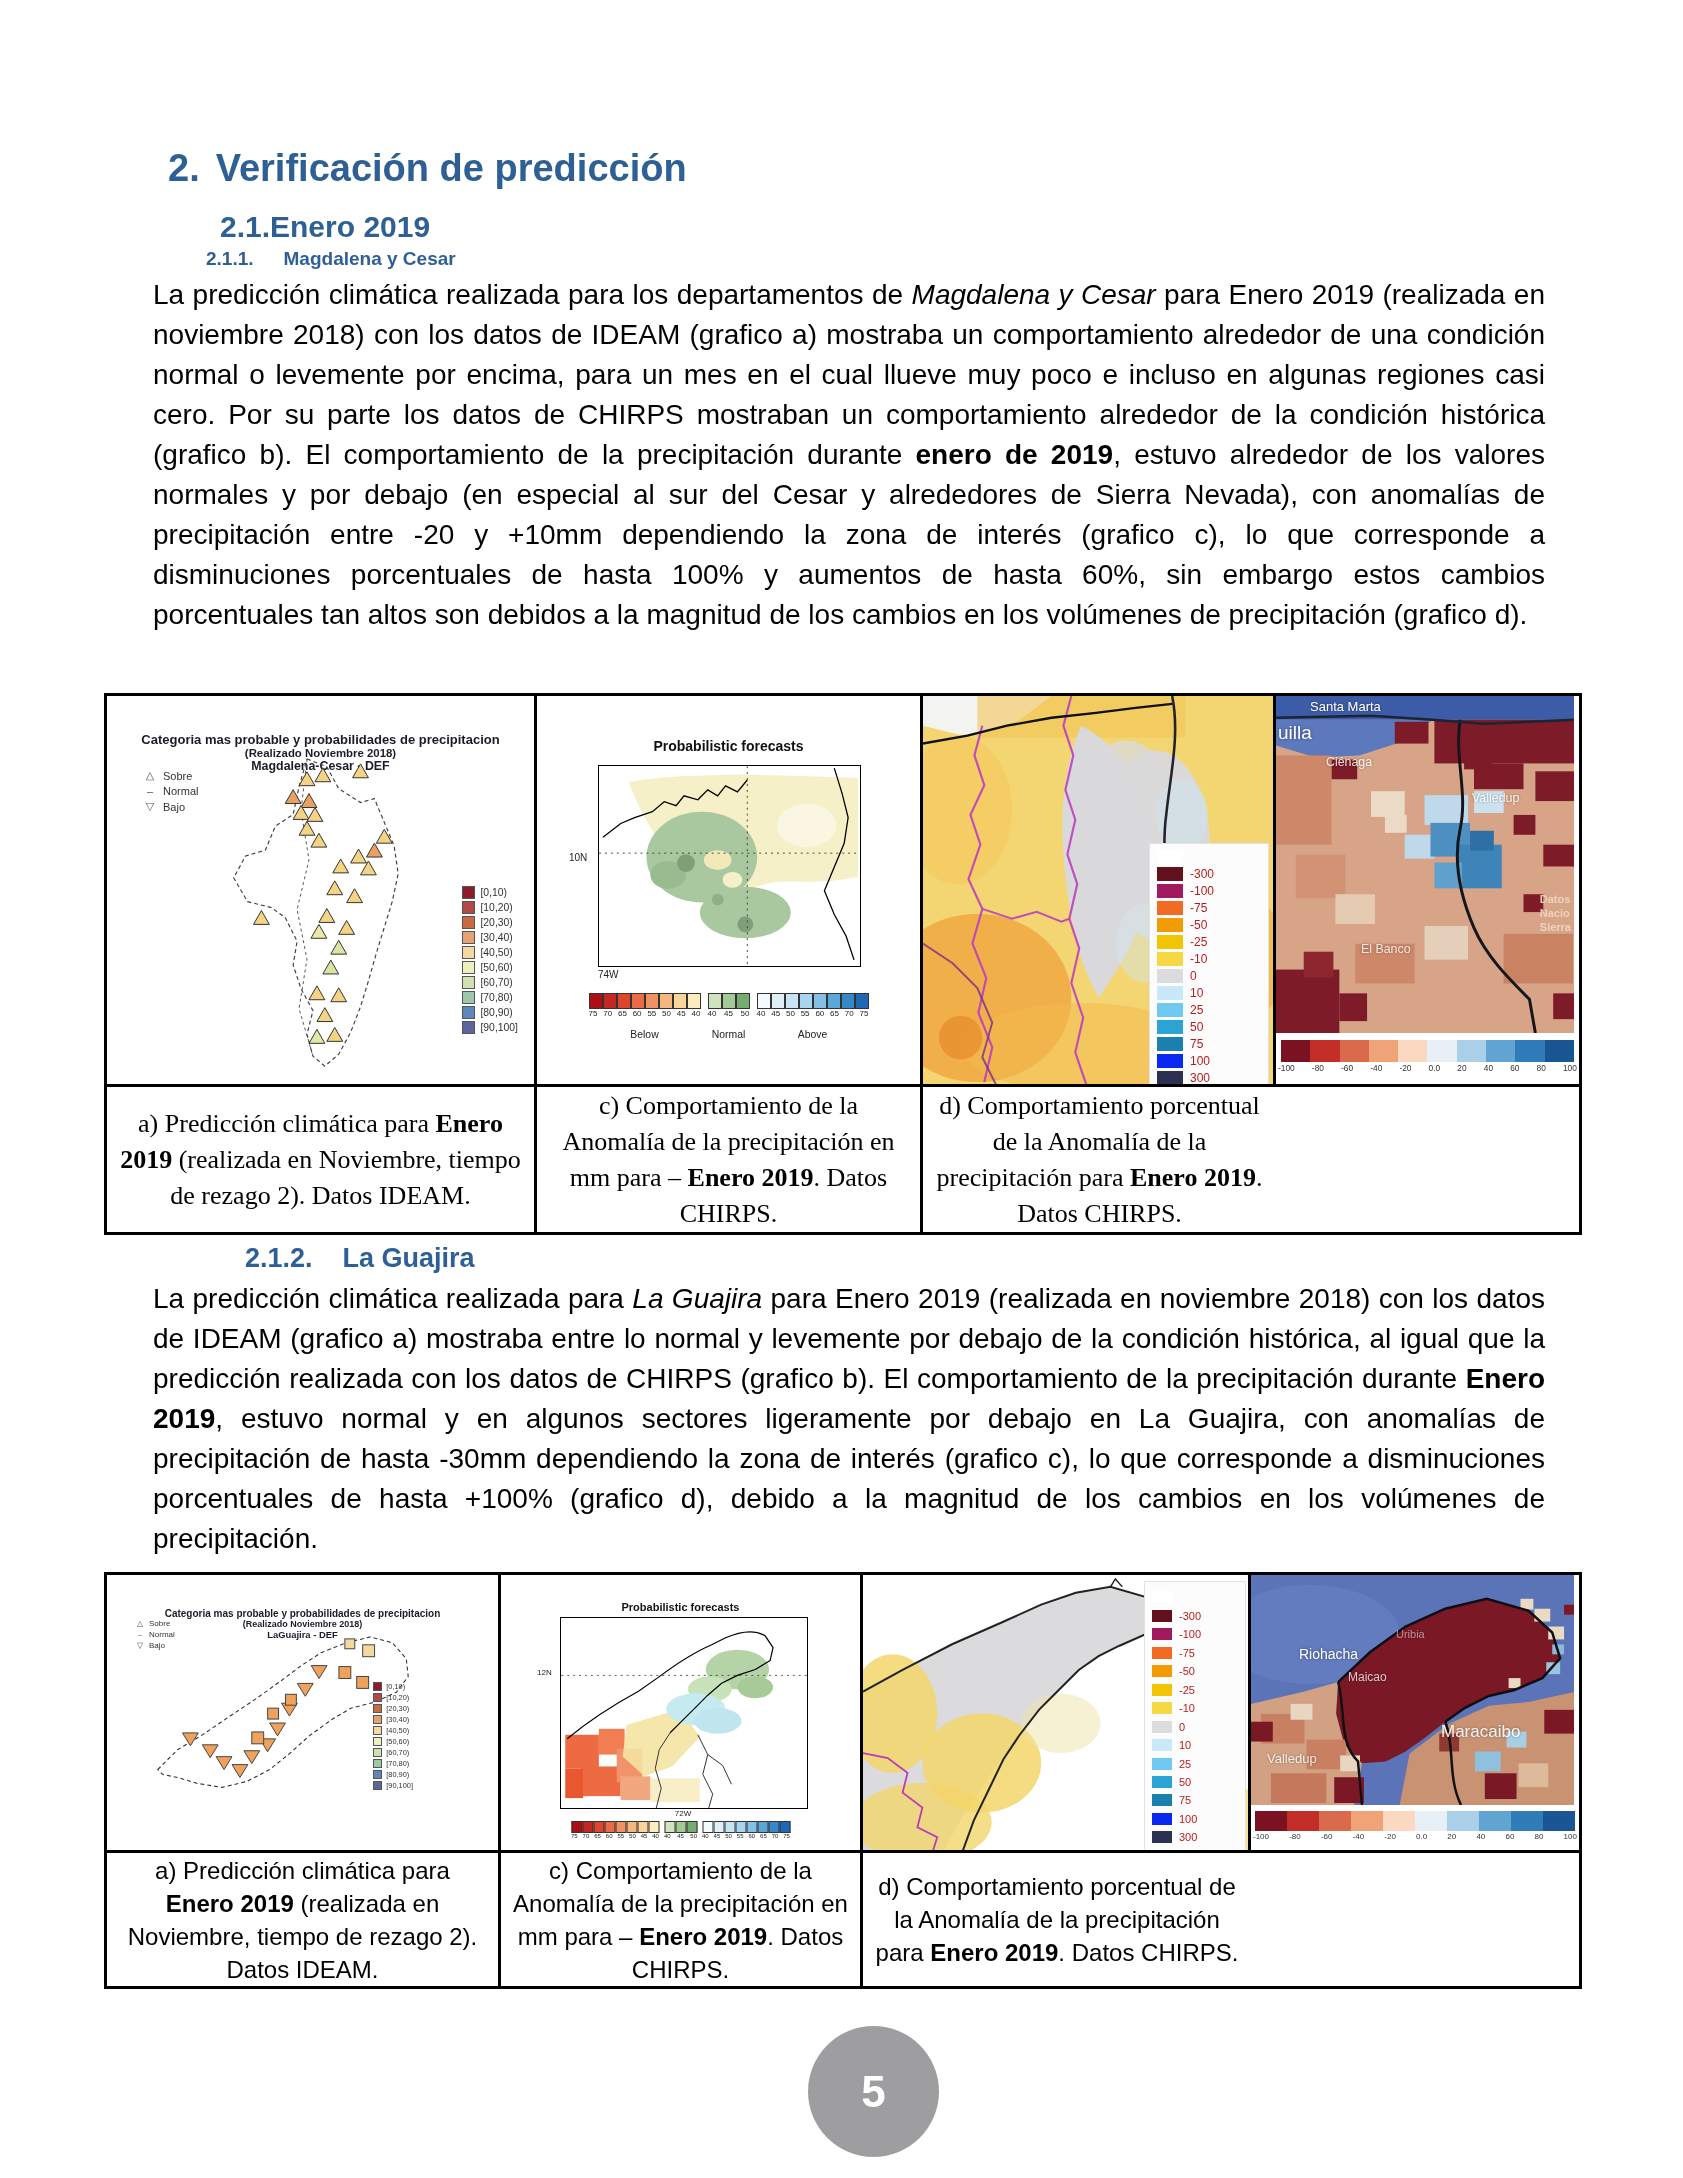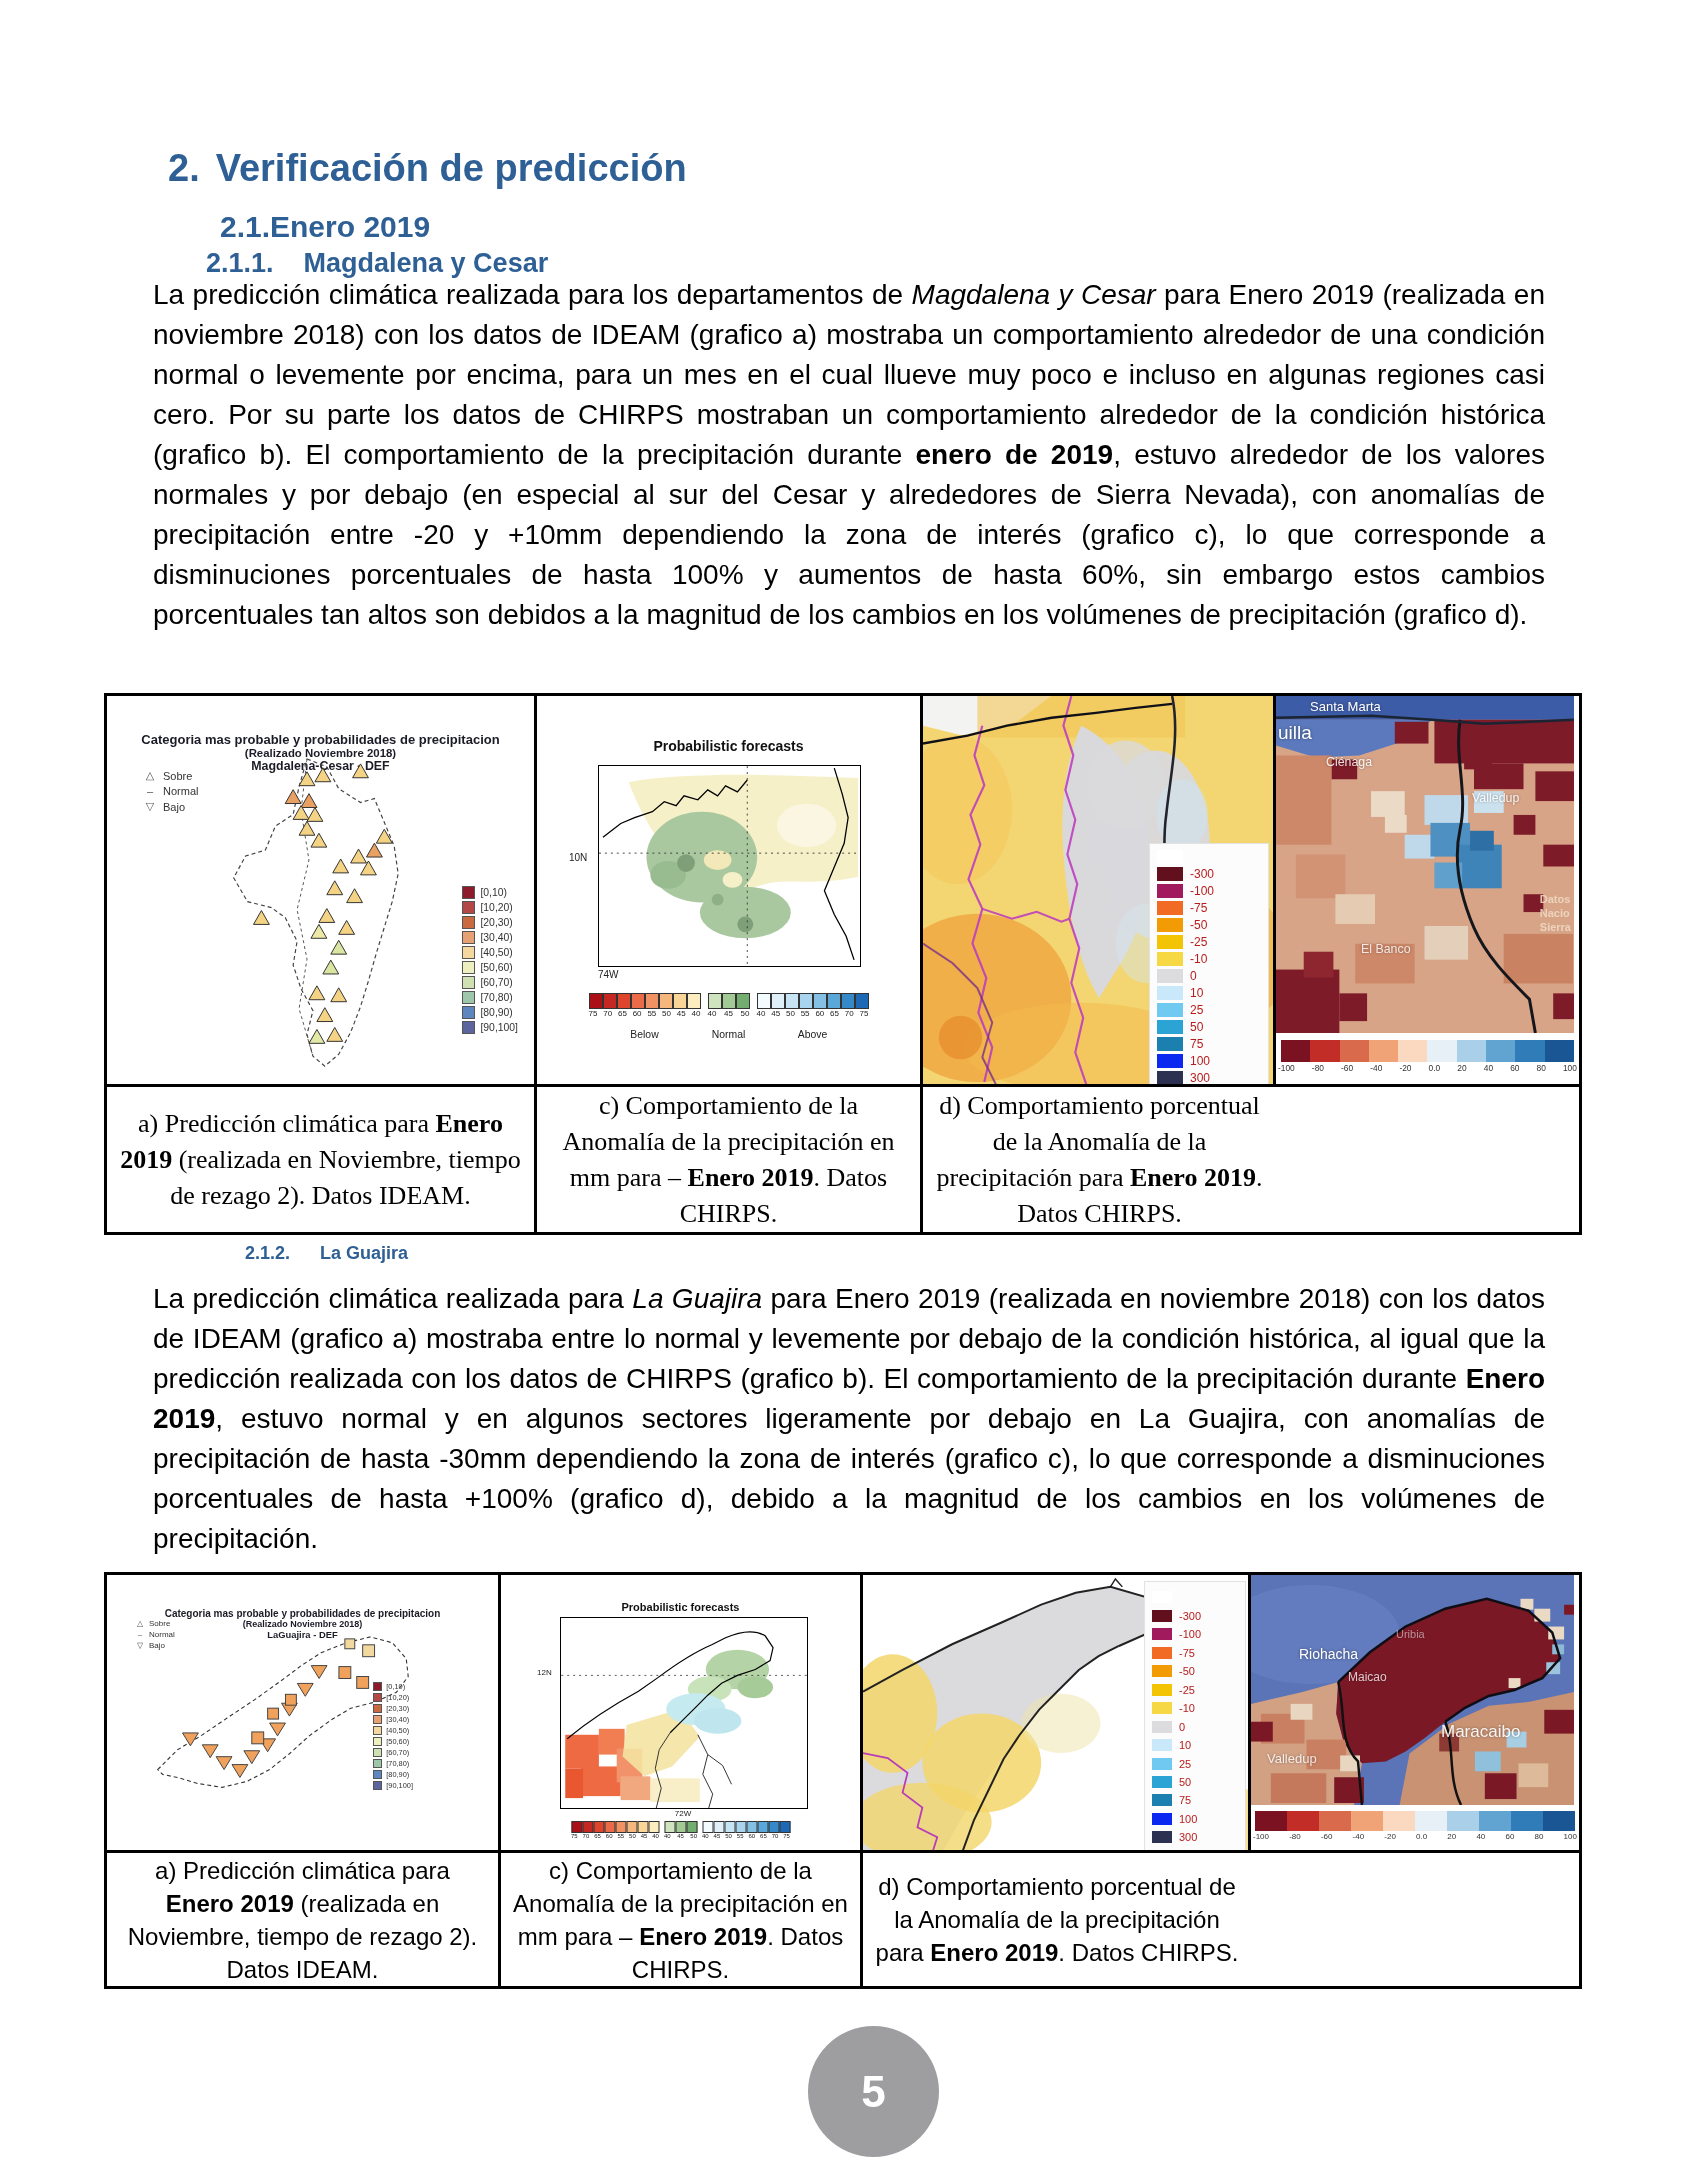--- a/index.html
+++ b/index.html
@@ -2,22 +2,22 @@
 <html><head>
 <meta charset="utf-8">
 <style>
   html,body{margin:0;padding:0;background:#fff;}
   .page{position:relative;width:1683px;height:2178px;background:#fff;overflow:hidden;
         font-family:"Liberation Sans",sans-serif;color:#000;}
   .abs{position:absolute;}
   
   .h1{left:168px;top:147px;font-size:38px;font-weight:bold;color:#2E6096;display:flex;gap:16px;}
   .h2{left:220px;top:210px;font-size:30px;font-weight:bold;color:#2E6096;}
-  .h3{left:206px;top:248px;font-size:27px;font-weight:bold;color:#2E6096;display:flex;gap:30px;}
-  .h4{left:245px;top:1243px;font-size:18px;font-weight:bold;color:#2E6096;display:flex;gap:30px;}
+  .h3{left:206px;top:248px;font-size:19px;font-weight:bold;color:#2E6096;display:flex;gap:30px;}
+  .h4{left:245px;top:1243px;font-size:27px;font-weight:bold;color:#2E6096;display:flex;gap:30px;}
   
   .para{left:153px;width:1392px;font-size:28px;line-height:40px;text-align:justify;color:#000;}
   #p1{top:275px;} #p2{top:1279px;}
   .para i{font-style:italic;} .para b{font-weight:bold;}
   
   .figtable{display:grid;border:3px solid #000;background:#fff;}
   #t1{left:104px;top:693px;width:1472px;grid-template-columns:430px 386px 353px 1fr;grid-template-rows:391px 145px;}
   #t2{left:104px;top:1572px;width:1472px;grid-template-columns:394px 362px 388px 1fr;grid-template-rows:278px 133px;}
   .fig-cell{position:relative;overflow:hidden;border-right:3px solid #000;border-bottom:3px solid #000;background:#fff;}
   .fig-cell.lastcol{border-right:none;}

